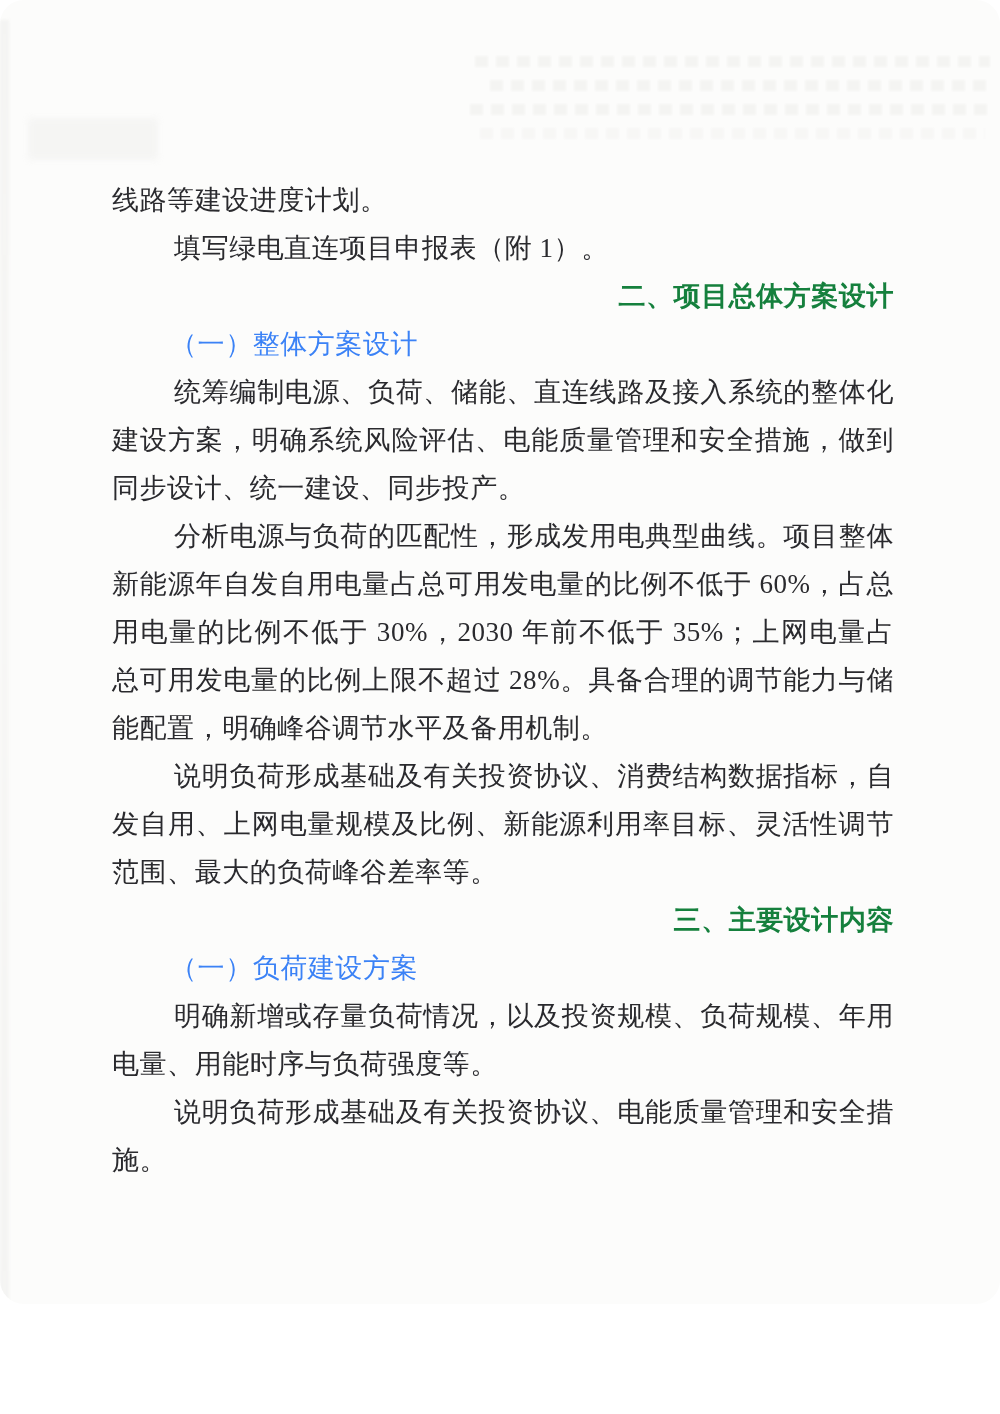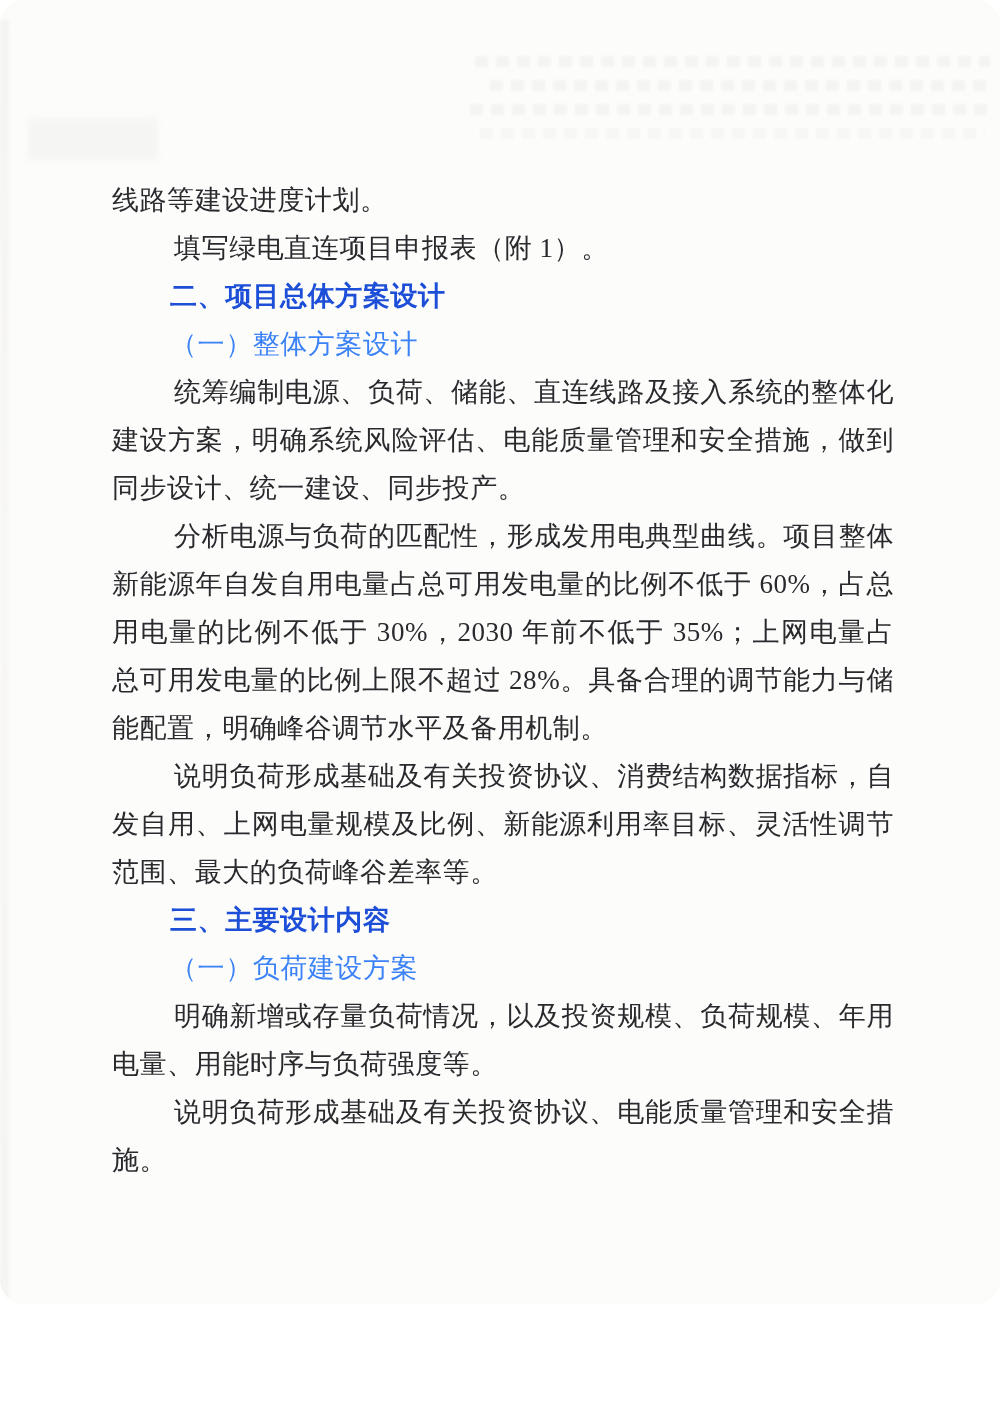--- a/index.html
+++ b/index.html
@@ -55,22 +55,22 @@
     letter-spacing: 0.55px;
     color: #2a2a2e;
     text-align: justify;
   }
   .body       { text-indent: 2.3em; font-family: Liberation Serif, serif; }
   .body-cont  { text-indent: 0; }
   .heading1 {
     font-family: "Liberation Sans", "DejaVu Sans", sans-serif;
     font-weight: 700;
     text-indent: 2.15em;
-    text-align: left;
-    color: #1d4ed8;
+    text-align: right;
+    color: #15803d;
   }
   .heading2 {
     text-indent: 2.15em;
     text-align: left;
     font-weight: 500;
     color: #3b82f6;
   }
   .page-number {
     position: absolute;
     left: 121px;

